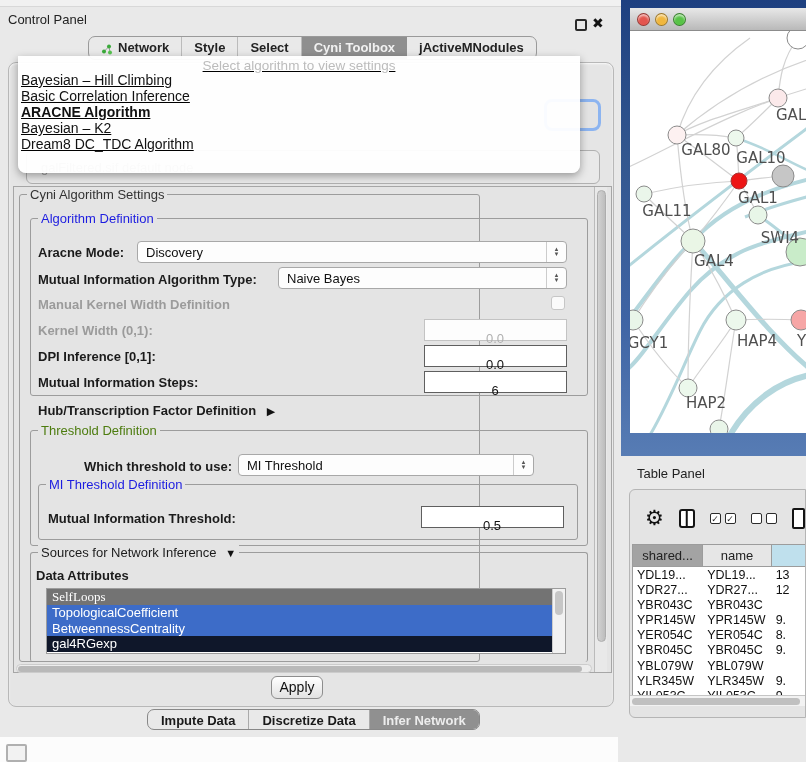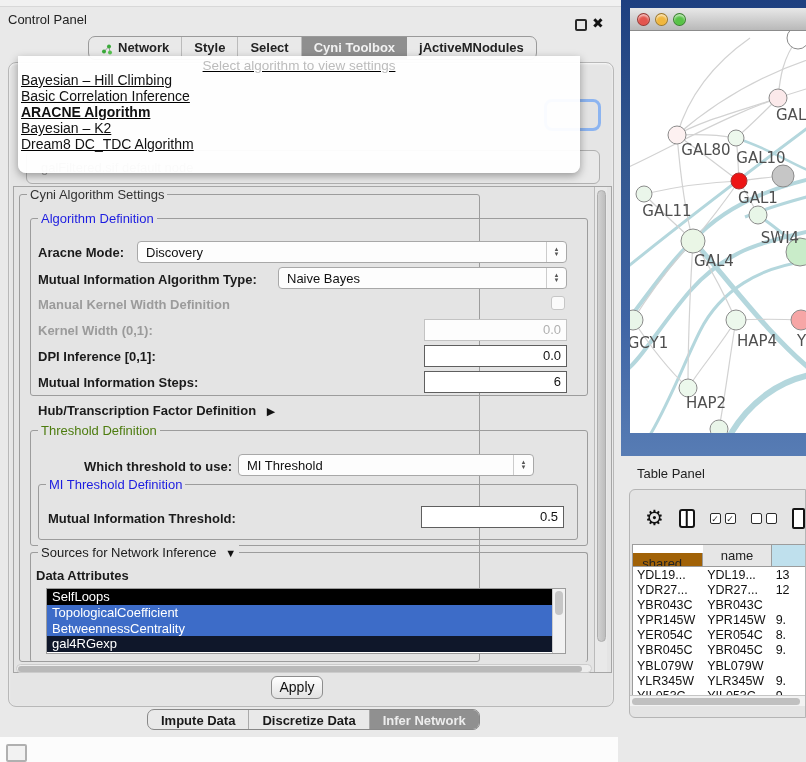--- a/index.html
+++ b/index.html
@@ -37,21 +37,21 @@
   
   #scrollpane { left:13px; top:186px; width:599px; height:487px; border:1px solid #a6a6a6; background:#e4e4e4; }
   .group { position:absolute; border:1px solid #9c9c9c; border-radius:3px; }
   .group-title { position:absolute; top:-8px; left:7px; background:#e4e4e4; padding:0 3px; font-size:13px; white-space:nowrap; }
   .t-blue { color:#1c1ce0; }
   .t-green { color:#4d7c0f; }
   .lbl { position:absolute; font-size:13px; font-weight:bold; color:#1b1b1b; white-space:nowrap; }
   .lbl.dis { color:#9b9b9b; }
   .combo { position:absolute; height:22px; background:#fdfdfd; border:1px solid #a8a8a8; border-radius:4px; font-size:13px; color:#111; padding:3px 26px 0 8px; }
   .combo .step { position:absolute; right:0; top:0; width:20px; height:100%; border-left:1px solid #ccc; display:flex; flex-direction:column; align-items:center; justify-content:center; font-size:6px; color:#555; line-height:5px; }
-  .tfield { position:absolute; height:22px; background:#fff; border:1px solid #5f5f5f; font-size:13px; color:#111; text-align:right; padding:2px 5px 0 4px; }
+  .tfield { position:absolute; height:22px; background:#fff; border:1px solid #5f5f5f; font-size:13px; color:#111; text-align:center; padding:11px 5px 0 4px; }
   .tfield.dis { border:1px solid #c3c3c3; color:#b0b0b0; background:#fdfdfd; }
   #mkw-checkbox { left:551px; top:296px; width:14px; height:14px; border:1px solid #c6c6c6; border-radius:3px; background:#fafafa; }
   .tri { font-size:11px; color:#111; }
 
   #vscroll { left:594px; top:187px; width:13px; height:485px; background:#e9e9e9; border-left:1px solid #bbb; }
   #vscroll .thumb { position:absolute; left:1.5px; top:3px; width:9px; height:452px; background:linear-gradient(90deg,#d2d2d2,#bdbdbd); border-radius:5px; border:1px solid #adadad; }
 
   #attr-list { left:46px; top:588px; width:520px; height:66px; background:#fff; border:1px solid #9c9c9c; overflow:hidden; }
   .attr-item { width:505px; height:15.8px; line-height:15.8px; background:#3d6cc8; color:#fff; font-size:13px; padding-left:5px; white-space:nowrap; }
   #attr-scroll { position:absolute; right:0; top:0; width:13px; height:100%; background:#f2f2f2; border-left:1px solid #ccc; }
@@ -208,21 +208,21 @@
 
 <div class="abs group" style="left:30px;top:552px;width:558px;height:110px;border-bottom:none;">
   <span class="group-title" style="color:#1b1b1b;">
     <span>Sources for Network Inference</span>
     <span class="tri" style="margin-left:5px;">▼</span>
   </span>
 </div>
 <div class="abs lbl" style="left:36px;top:568px;">Data Attributes</div>
 <div class="abs" id="attr-list">
   <div id="attr-items">
-      <div class="attr-item" style="background: #000000;">SelfLoops</div>
+      <div class="attr-item" style="background: #737373; font-family: Liberation Serif, serif;">SelfLoops</div>
       <div class="attr-item" style="background: rgb(61, 108, 200);">TopologicalCoefficient</div>
       <div class="attr-item" style="background: rgb(61, 108, 200);">BetweennessCentrality</div>
       <div class="attr-item" style="background: #0f172a;">gal4RGexp</div>
     </div>
   <div id="attr-scroll">
       <div class="thumb"></div>
     </div>
 </div>
 
 <div class="abs" id="vscroll">
@@ -332,21 +332,21 @@
         <span class="cbx">✓</span>
       </div>
       <div class="pair">
         <span class="cbx"></span>
         <span class="cbx"></span>
       </div>
       <div class="icon-document"></div>
     </div>
   <div id="tp-table">
       <div class="th-row">
-        <div class="th" style="width: 80px; background: #a16207; margin-top: 8px;">shared...</div>
+        <div class="th" style="width: 80px; background: #a3a3a3;">shared...</div>
         <div class="th" style="width: 78px; background: rgb(230, 230, 230);">name</div>
         <div class="th" style="width: 40px; background: rgb(191, 224, 237);"></div>
       </div>
       <div class="td-row">
         <div class="td" style="width: 80px;">YDL19...</div>
         <div class="td" style="width: 78px;">YDL19...</div>
         <div class="td" style="width: 40px;">13</div>
       </div>
       <div class="td-row">
         <div class="td" style="width: 80px;">YDR27...</div>

